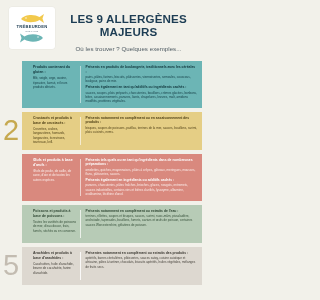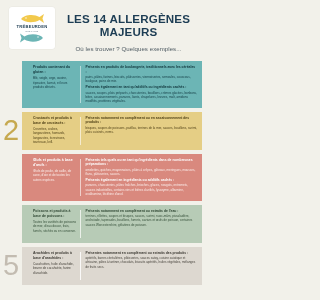--- a/index.html
+++ b/index.html
@@ -144,21 +144,21 @@
       <span class="logo-sub">BRETAGNE</span>
       <span>
         <svg width="26" height="10" viewBox="0 0 52 20">
           <path d="M48 10 C42 2, 22 0, 11 7 L2 1 L5 10 L2 19 L11 13 C22 20, 42 18, 48 10 Z" fill="#6CB5B5"></path>
           <circle cx="38" cy="8" r="1.4" fill="#FFFFFF"></circle>
         </svg>
       </span>
     </div>
 
     <div class="titlewrap">
-      <div class="title">LES 14 ALLERGÈNES MAJEURS</div>
+      <div class="title">LES 9 ALLERGÈNES MAJEURS</div>
       <div class="subtitle">Où les trouver ? Quelques exemples...</div>
     </div>
 
   </div>
 
   <div class="sections">
 
     <div class="section s1">
       <div class="num">1</div>
       <div class="col-left">

